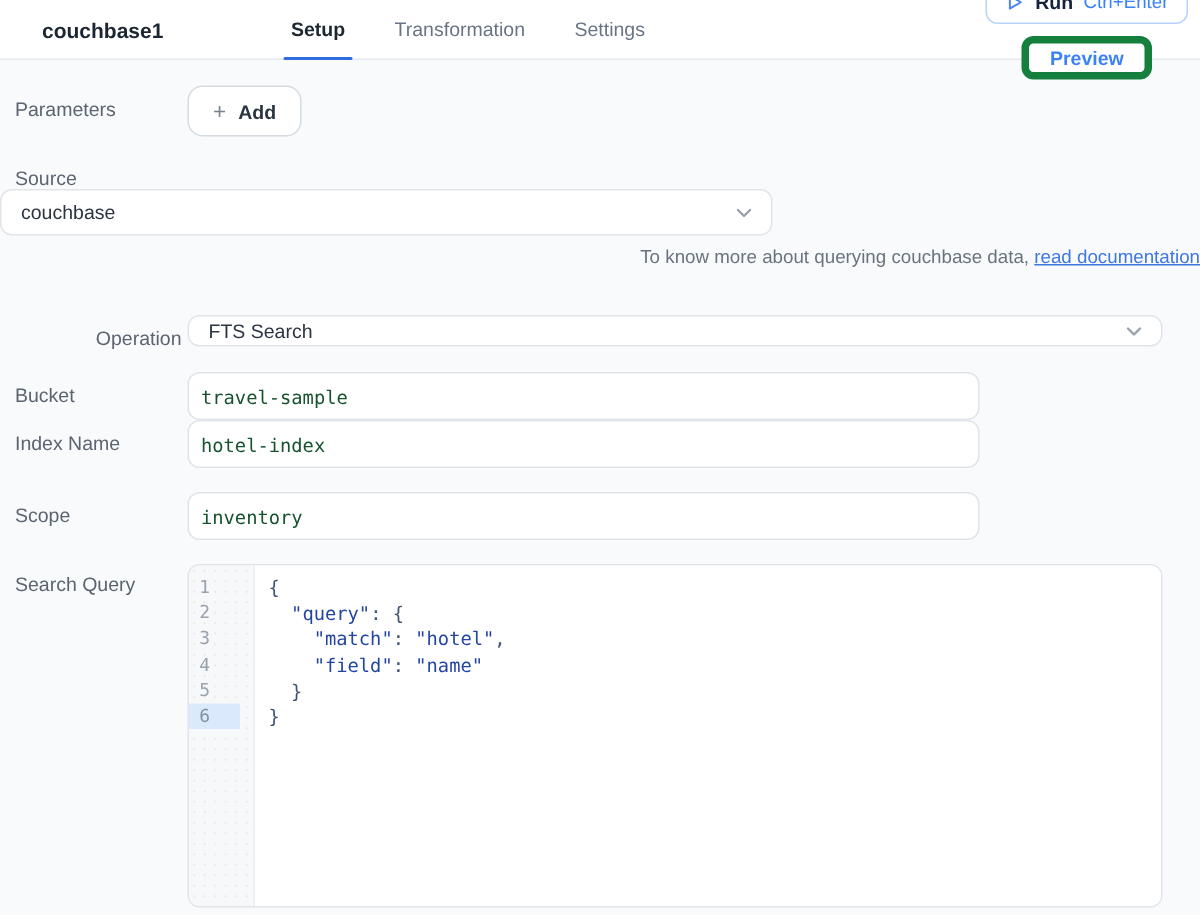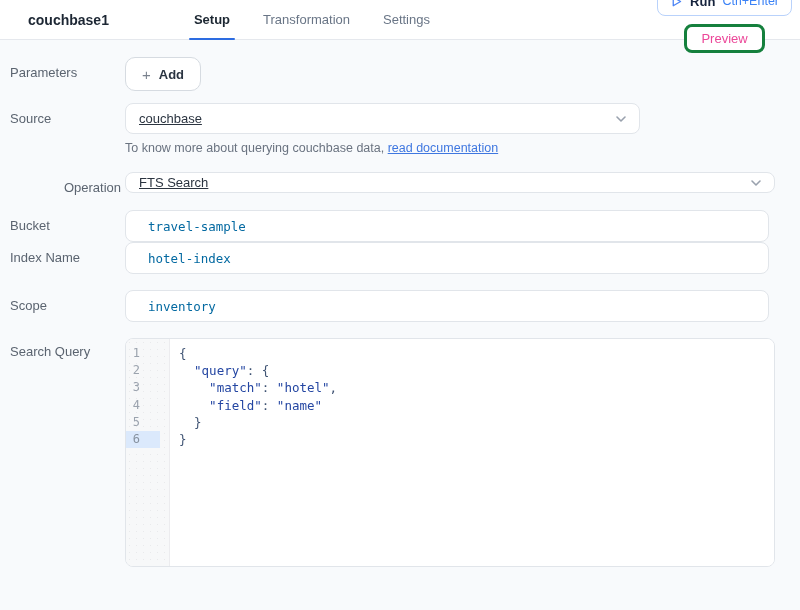--- a/index.html
+++ b/index.html
@@ -27,58 +27,58 @@
     background:#2d6ce1; border-radius:2px;
   }
   .actions { margin-left:auto; display:flex; align-items:center; gap:8px;flex-direction:column; }
   .btn {
     display:flex; align-items:center; background:#fff; height:29px;
     border-radius:8px; font-size:13px; cursor:pointer;
   }
   .btn-run { border:1px solid #b9d2fb; padding:0 12px; gap:7px; }
   .btn-run .run-label { font-weight:700; color:#16233d; }
   .btn-run .shortcut { color:#3b82f6; font-size:12.5px; }
-  .btn-preview { border:3px solid #15803d; padding:0 14px; font-weight:400; color:#ec4899; }
+  .btn-preview { border:5px solid #15803d; padding:0 14px; font-weight:700; color:#3b82f6; }
   .play-ic { width:13px; height:13px; display:block; }
   
   .form { padding-top:17px; }
   .row { display:flex; }
   .row-label {
     width:125px; padding:8px 4px 0 10px; font-size:13px; color:#5b6470; flex:none;
   }
   .row-content { flex:1; }
   .mb-params { margin-bottom:12px; }
-  .mb-source { margin-bottom:17px; }
+  .mb-source { margin-bottom:32px;flex-direction:column; }
   .mb-op { margin-bottom:15px;text-align:right; }
   .mb-field { margin-bottom:16px; }
   .mb-bucket { }
 
   .add-btn {
     display:inline-flex; align-items:center; gap:8px; height:34px; padding:0 16px;
     background:#fff; border:1px solid #d6dbe1; border-radius:10px;
     font-size:13px; font-weight:700; color:#2a3441; cursor:pointer;
   }
   .plus { color:#7a828e; font-size:15px; font-weight:400; line-height:1; }
 
   .select {
     height:31px; background:#fff; border:1px solid #e1e5ea; border-radius:8px;
     display:flex; align-items:center; justify-content:space-between;
-    padding:0 10px 0 13px; font-size:13px; color:#2b3440; cursor:pointer;text-decoration:underline;
+    padding:0 10px 0 13px; font-size:13px; color:#2b3440; cursor:pointer;
   }
   .select.narrow { width:515px; }
   .select.wide { width:650px; height:21px; }
   .chev { width:16px; height:16px; display:block; }
 
-  .helper { margin-top:7px; font-size:12.5px; color:#6a7380; }
+  .helper { margin-top:7px; font-size:12.5px; color:#6a7380;text-align:right; }
   .helper a { color:#3f77e0; text-decoration:underline; cursor:pointer; }
 
   .code-input {
-    width:644px; height:32px; background:#fff; border:1px solid #e1e5ea; border-radius:8px;
-    display:flex; align-items:center; padding:0 22px;
-    font-family:"DejaVu Sans Mono", monospace; font-size:12.5px; color:#0369a1;
+    width:528px; height:32px; background:#fff; border:1px solid #e1e5ea; border-radius:8px;
+    display:flex; align-items:center; padding:0 8px;
+    font-family:"DejaVu Sans Mono", monospace; font-size:12.5px; color:#14532d;
   }
 
   
   .editor {
     width:650px; height:229px; background:#fff; border:1px solid #e1e5ea;
     border-radius:8px; display:flex; overflow:hidden;
   }
   .gutter {
     width:44px; flex:none; background:#f7f8f9; border-right:1px solid #ececef;
     padding-top:6px;

